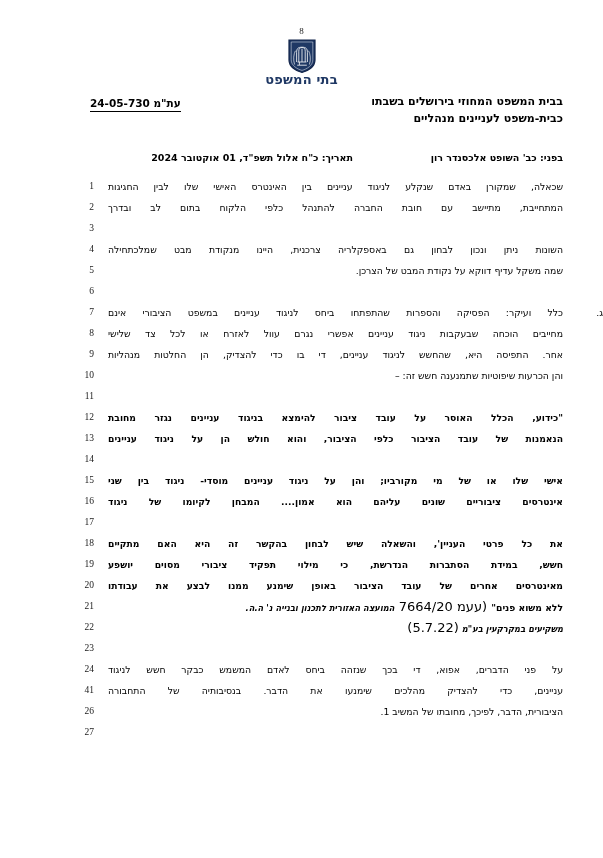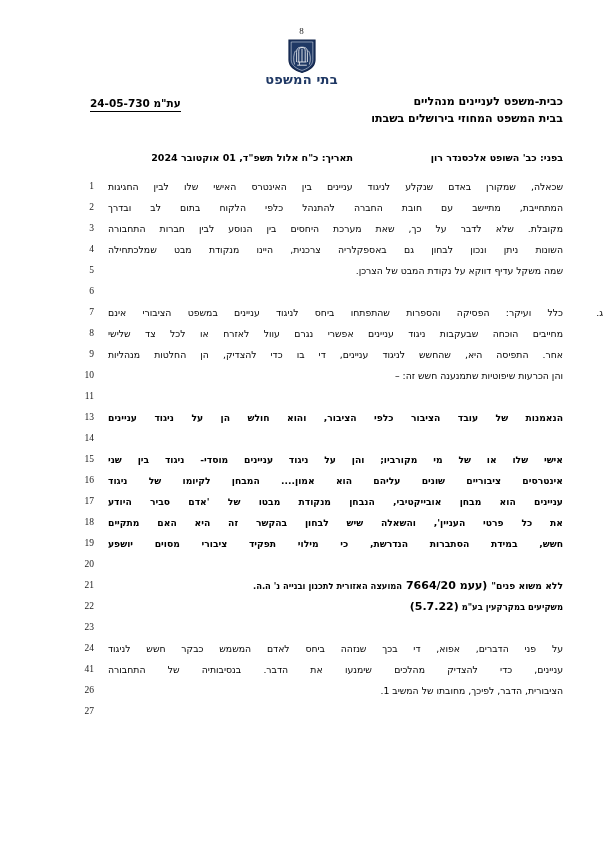--- a/index.html
+++ b/index.html
@@ -175,24 +175,25 @@
     font-size: 9.3px;
     direction: rtl;
   }
   .quote-text {
     font-weight: bold;
     font-size: 9.2px;
   }
   .cite {
     font-weight: bold;
     font-size: 8.4px;
+    font-style: italic;
   }
   .cite-plain {
-    font-weight: bold;
-    font-size: 11px;
+    font-weight: normal;
+    font-size: 13px;
   }
 </style>
 </head>
 <body>
 
 <div class="page">
 
   <div class="masthead">
     <div class="page-number">8</div>
     <div class="emblem-wrap">
@@ -222,42 +223,41 @@
       </svg>
     </div>
     <div class="courts-label">בתי המשפט</div>
   </div>
 
   <div class="case-row">
     <div class="case-number">
       <span>עת"מ 24-05-730</span>
     </div>
     <div class="court-title">
+      <div>בבית המשפט המחוזי בירושלים בשבתו</div>
       <div>כבית-משפט לעניינים מנהליים</div>
-      <div>בבית המשפט המחוזי בירושלים בשבתו</div>
     </div>
   </div>
 
   <div class="meta-row">
     <div class="meta-judge">בפני: כב' השופט אלכסנדר רון</div>
     <div class="meta-date">תאריך: כ"ח אלול תשפ"ד, 01 אוקטובר 2024</div>
   </div>
 
   <div class="body-area" id="body-area">
       <div class="line">
         <div class="line-no">1</div>
         <div class="line-text just">שכאלה, שמקורן באדם שנקלע לניגוד עניינים בין האינטרס האישי שלו לבין החגיגות</div>
       </div>
       <div class="line">
         <div class="line-no">2</div>
         <div class="line-text just">המתחייבת, מתיישב עם חובת החברה להתנהל כלפי הלקוח בתום לב ובדרך</div>
       </div>
       <div class="line">
         <div class="line-no">3</div>
-        <div class="line-text just">מקובלת. שלא לדבר על כך, שאת מערכת היחסים בין הנוסע לבין חברות התחבורה</div>
       </div>
       <div class="line">
         <div class="line-no">4</div>
         <div class="line-text just">השונות ניתן ונכון לבחון גם באספקלריה צרכנית, היינו מנקודת מבט שמלכתחילה</div>
       </div>
       <div class="line">
         <div class="line-no">5</div>
         <div class="line-text t-right">שמה משקל עדיף דווקא על נקודת המבט של הצרכן.</div>
       </div>
       <div class="line">
@@ -279,48 +279,52 @@
       </div>
       <div class="line">
         <div class="line-no">10</div>
         <div class="line-text t-center">והן הכרעות שיפוטיות שתמנענה חשש זה: –</div>
       </div>
       <div class="line">
         <div class="line-no">11</div>
         <div class="line-text t-right"></div>
       </div>
       <div class="line">
+        <div class="line-no">12</div>
+        <div class="line-text just quote-text">"כידוע, הכלל האוסר על עובד ציבור להימצא בניגוד עניינים נגזר מחובת</div>
+      </div>
+      <div class="line">
         <div class="line-no">13</div>
         <div class="line-text just quote-text">הנאמנות של עובד הציבור כלפי הציבור, והוא חולש הן על ניגוד עניינים</div>
       </div>
       <div class="line">
         <div class="line-no">14</div>
       </div>
       <div class="line">
         <div class="line-no">15</div>
         <div class="line-text just quote-text">אישי שלו או של מי מקורביו; והן על ניגוד עניינים מוסדי- ניגוד בין שני</div>
       </div>
       <div class="line">
         <div class="line-no">16</div>
         <div class="line-text just quote-text">אינטרסים ציבוריים שונים עליהם הוא אמון.... המבחן לקיומו של ניגוד</div>
       </div>
       <div class="line">
         <div class="line-no">17</div>
-        <div class="line-text just quote-text">עניינים הוא מבחן אובייקטיבי, הנבחן מנקודת מבטו של 'אדם סביר היודע</div>
       </div>
       <div class="line">
         <div class="line-no">18</div>
         <div class="line-text just quote-text">את כל פרטי העניין', והשאלה שיש לבחון בהקשר זה היא האם מתקיים</div>
       </div>
       <div class="line">
         <div class="line-no">19</div>
         <div class="line-text just quote-text">חשש, במידת הסתברות הנדרשת, כי מילוי תפקיד ציבורי מסוים יושפע</div>
       </div>
       <div class="line">
         <div class="line-no">20</div>
+        <div class="line-text just quote-text">מאינטרסים אחרים של עובד הציבור באופן שימנע ממנו לבצע את עבודתו</div>
       </div>
       <div class="line">
         <div class="line-no">21</div>
         <div class="line-text t-right quote-text"><span style="font-weight: bold;">ללא משוא פנים"</span><span class="cite-plain"> (עעמ 7664/20 </span><span class="cite">המועצה האזורית לתכנון ובנייה נ' ה.ה.</span></div>
       </div>
       <div class="line">
         <div class="line-no">22</div>
         <div class="line-text t-center"><span></span><span class="cite">משקיעים במקרקעין בע"מ </span><span class="cite-plain">(5.7.22)</span></div>
       </div>
       <div class="line">

